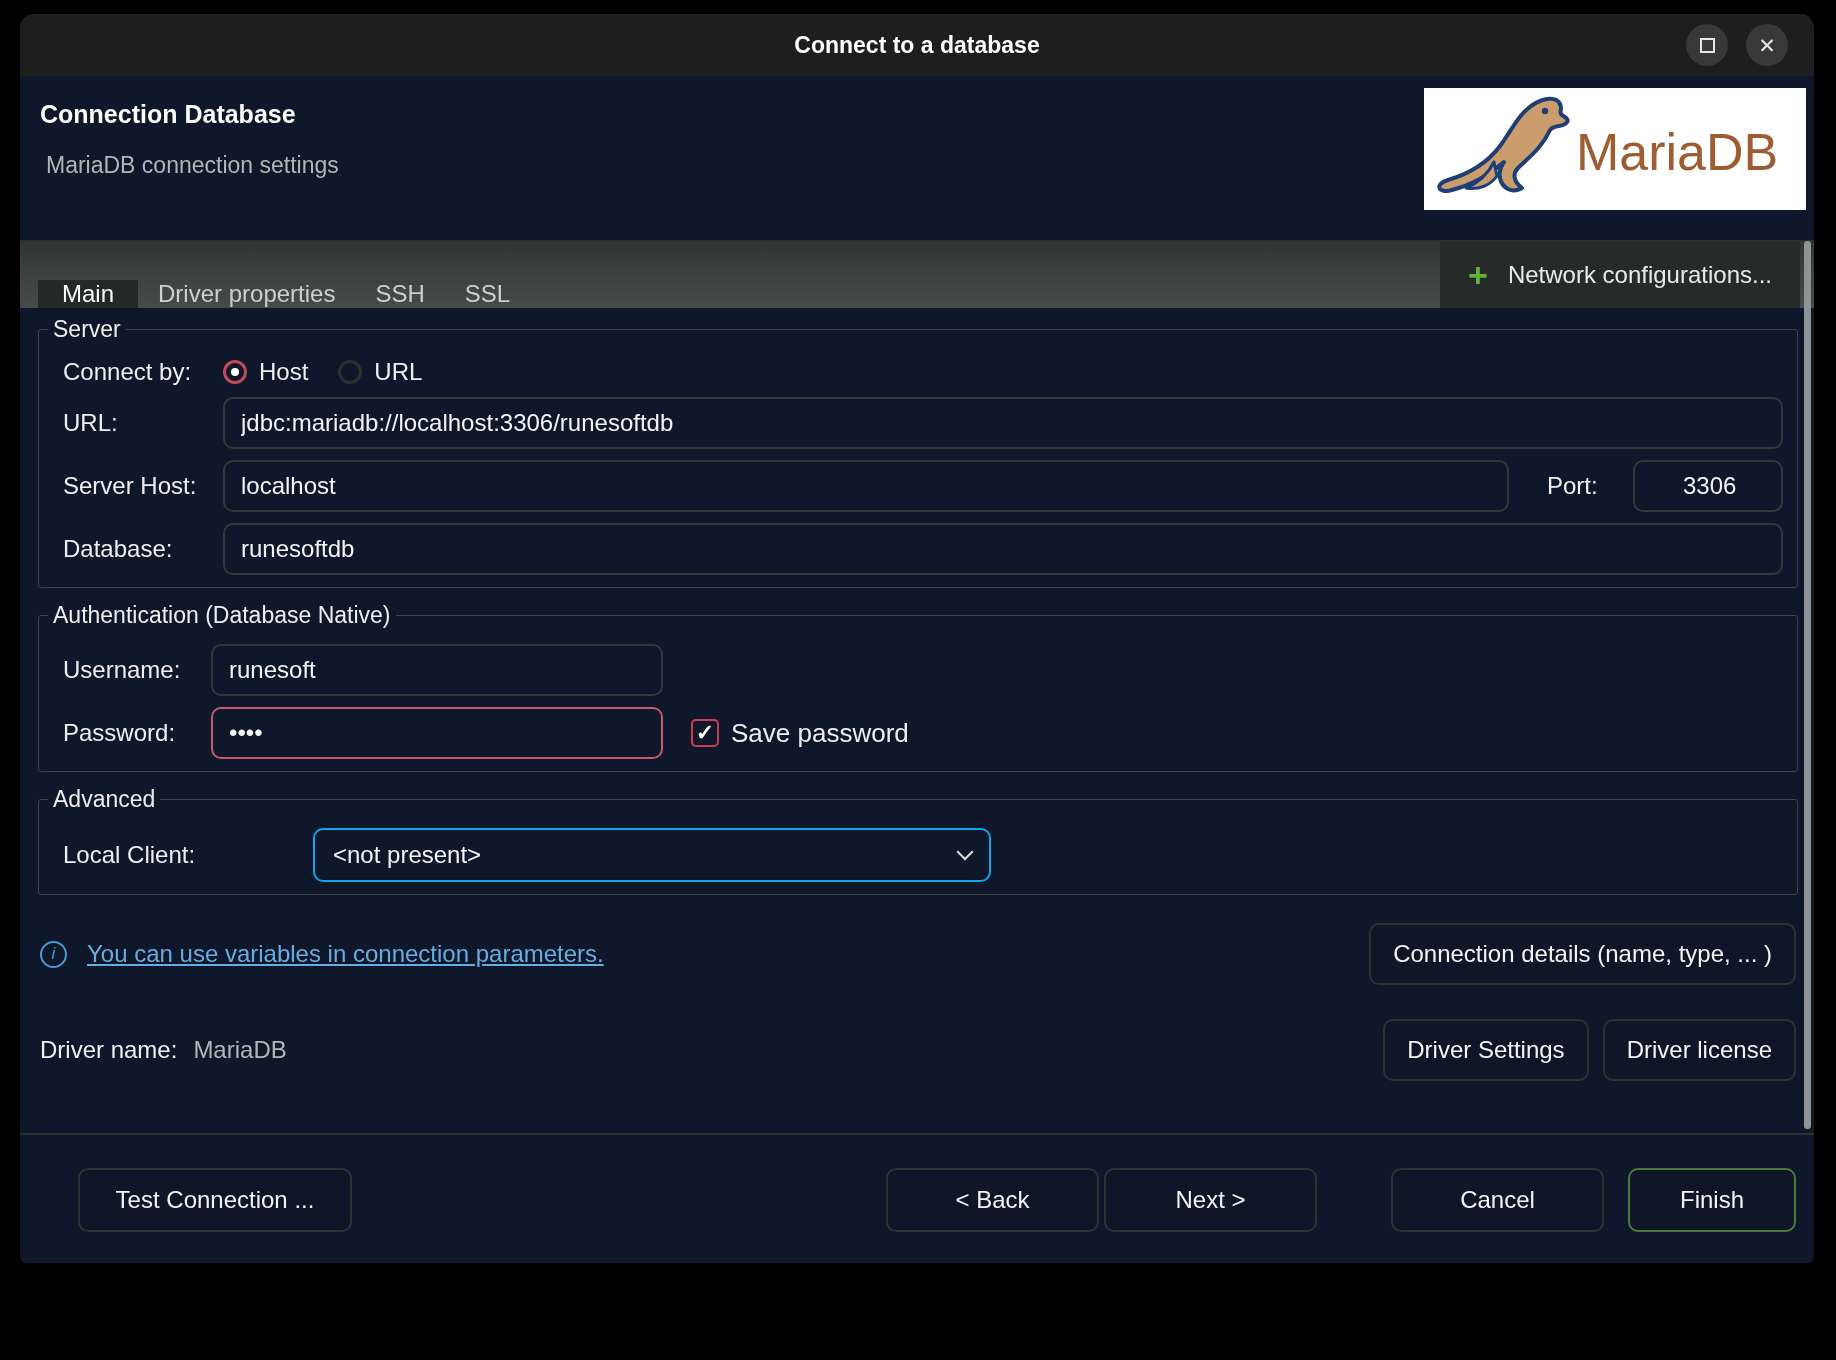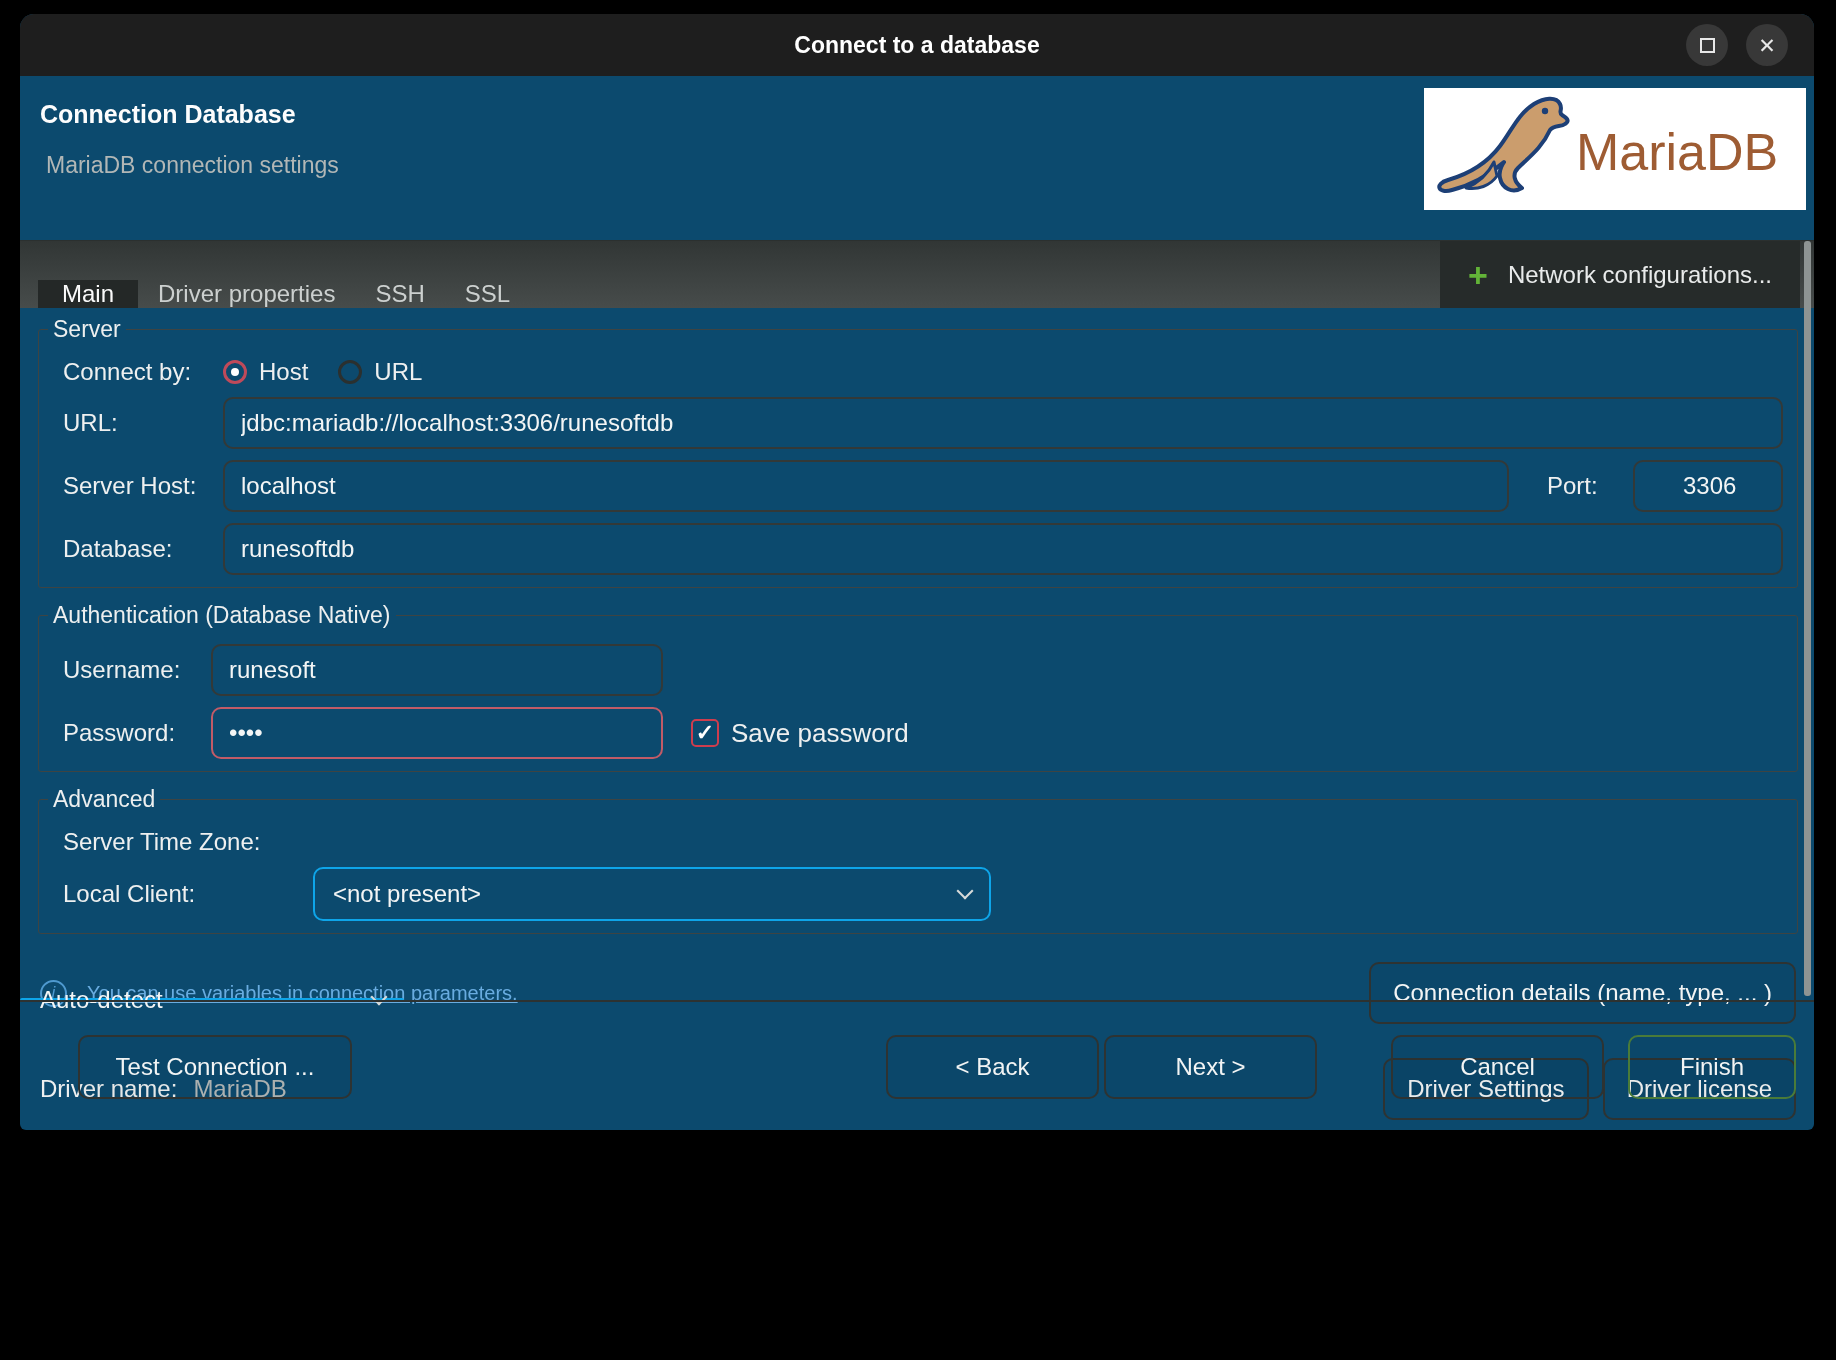--- a/index.html
+++ b/index.html
@@ -1,19 +1,19 @@
 <!DOCTYPE html>
 <html><head>
 <meta charset="utf-8">
 <style>
   * { box-sizing: border-box; margin: 0; padding: 0; }
   html,body { width:1836px; height:1360px; background:#000; font-family:"Liberation Sans", sans-serif; }
 
-  .window { position:absolute; left:20px; top:14px; width:1794px; height:1116px;
-            background:#0c4a6e; border-radius:14px 14px 6px 6px; overflow:hidden; }
+  .window { position:absolute; left:20px; top:14px; width:1794px; height:1249px;
+            background:#0f172a; border-radius:14px 14px 6px 6px; overflow:hidden; }
 
   
   .titlebar { height:62px; background:#1e1e1e; display:flex; align-items:center; justify-content:center; position:relative; }
   .titlebar .title { color:#fff; font-size:23px; font-weight:bold; }
   .winbtns { position:absolute; right:26px; top:10px; display:flex; gap:18px; }
   .winbtn { width:42px; height:42px; border-radius:50%; background:#383838; display:flex; align-items:center; justify-content:center; cursor:default; }
   .winbtn .sq { width:15px; height:15px; border:2px solid #e8e8e8; }
   .winbtn .x { color:#e8e8e8; font-size:21px; line-height:1; }
 
   
@@ -69,21 +69,21 @@
   .combo.sep .chev-cell { border-left:2px solid #333938; }
   .chev { width:12px; height:12px; border-left:2px solid #d8dbda; border-bottom:2px solid #d8dbda;
           transform:rotate(-45deg); margin-top:-6px; }
   .w-tz { width:384px; }
   .w-lc { width:678px; }
 
   
   .link-row { display:flex; align-items:center; margin-top:28px; padding:0 2px; }
   .info-icon { width:27px; height:27px; border-radius:50%; border:2px solid #4f9ad0; color:#4f9ad0;
                display:flex; align-items:center; justify-content:center; font-size:17px; font-style:italic; flex:none; }
-  .link { color:#69ace0; font-size:20px; text-decoration:underline; margin-left:20px; }
+  .link { color:#69ace0; font-size:24px; text-decoration:underline; margin-left:20px; }
   .spacer { flex:1; }
 
   .btn { border:2px solid #2e3332; border-radius:10px; background:rgba(0,0,0,0.03);
          color:#f2f4f4; font-size:24px; font-family:"Liberation Sans",sans-serif;
          display:flex; align-items:center; justify-content:center; cursor:default;margin-left:40px; }
   .btn-conn { height:62px; padding:0 22px; }
   .driver-row { display:flex; align-items:center; margin-top:34px; padding:0 2px; }
   .drv-lbl { font-size:24px; color:#eef0f0; }
   .drv-val { font-size:24px; color:#b2b7b6; margin-left:16px; }
   .btn-drv { height:62px; padding:0 22px; margin-left:14px; }
@@ -190,29 +190,20 @@
         <span class="checkbox">
           <span class="check">✓</span>
         </span>
         <span class="cb-lbl">Save password</span>
       </div>
     </fieldset>
 
     <fieldset>
       <legend>Advanced</legend>
       <div class="row">
-        <span class="lbl lbl-adv">Server Time Zone:</span>
-        <div class="combo sep w-tz">
-          <span class="val">Auto-detect</span>
-          <span class="chev-cell">
-              <span class="chev"></span>
-            </span>
-        </div>
-      </div>
-      <div class="row">
         <span class="lbl lbl-adv">Local Client:</span>
         <div class="combo w-lc">
           <span class="val">&lt;not present&gt;</span>
           <span class="chev-cell">
               <span class="chev"></span>
             </span>
         </div>
       </div>
     </fieldset>
 

